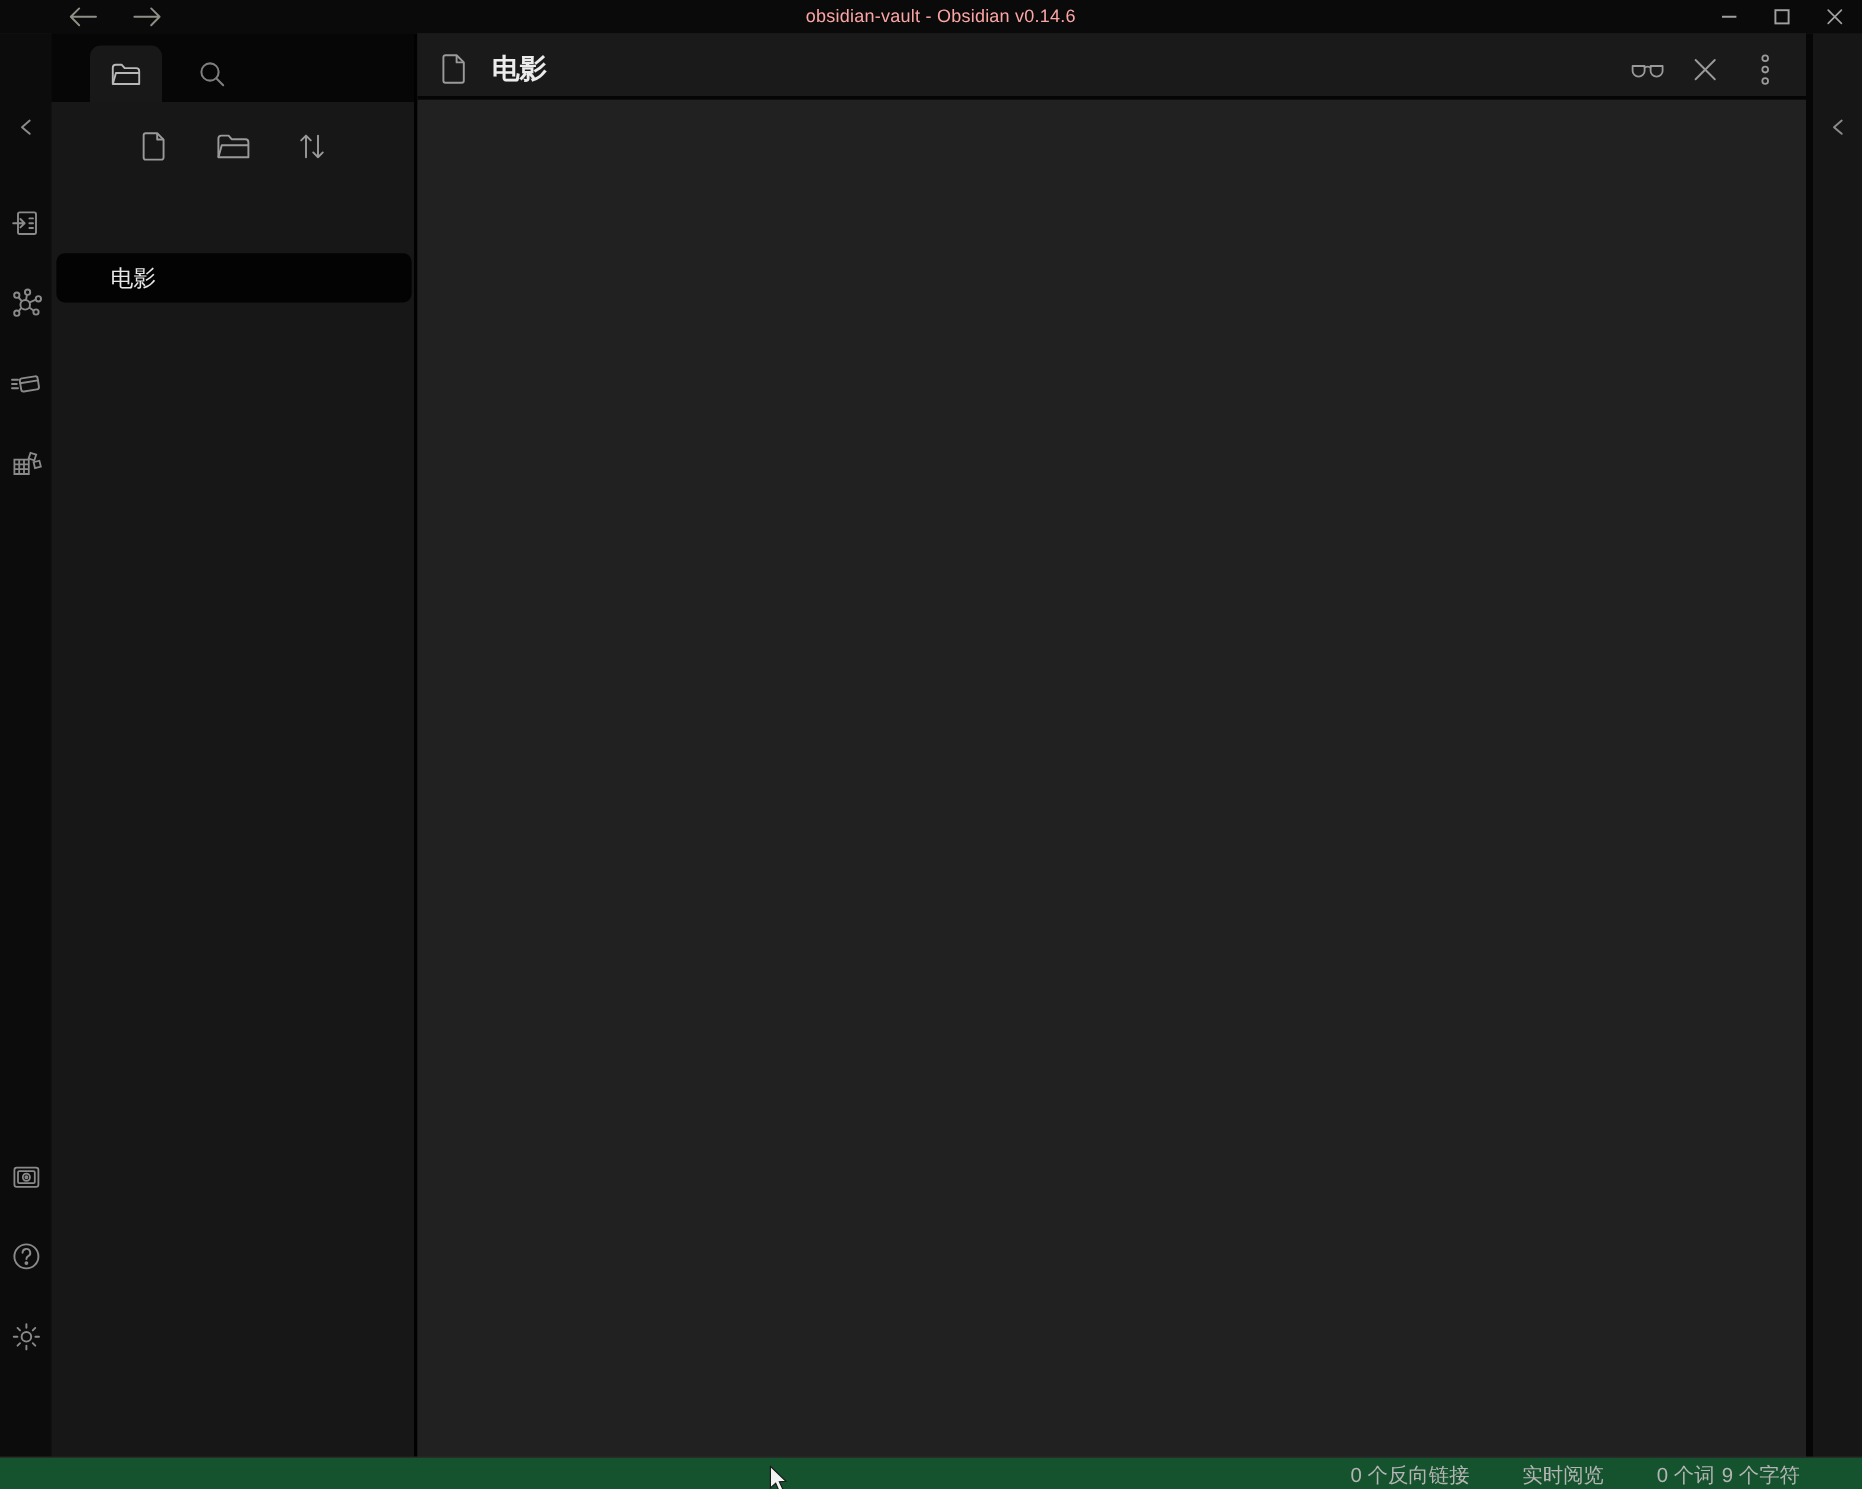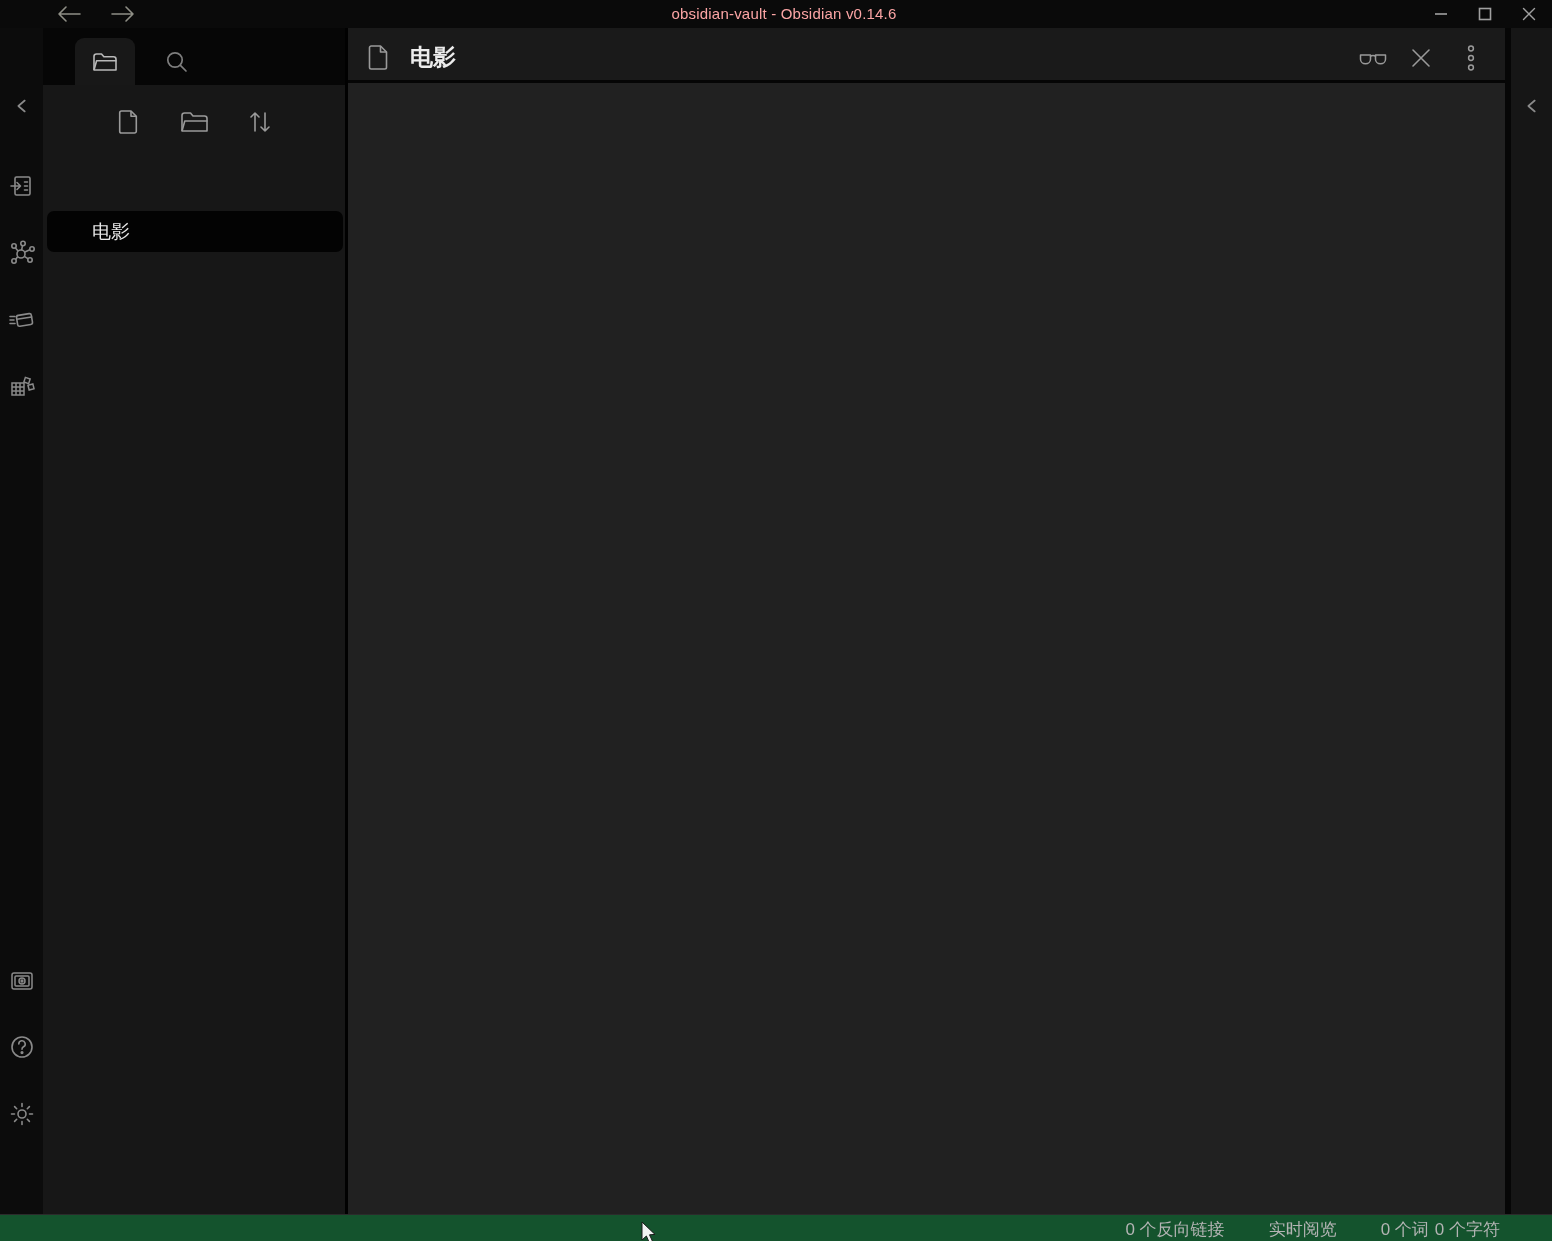--- a/index.html
+++ b/index.html
@@ -302,21 +302,21 @@
         </svg>
     </span>
   </div>
 </div>
 
 <div id="statusbar" class="abs">
   <span class="status-item">0 个反向链接</span>
   <span class="status-item">实时阅览</span>
   <span id="status-counts">
     <span class="status-item">0 个词</span>
-    <span class="status-item">0 个字符</span>
+    <span class="status-item">9 个字符</span>
   </span>
 </div>
 
 <div id="cursor" class="abs">
   <svg width="18" height="24" viewBox="0 0 18 24">
       <polygon points="1,1 1,19 5.4,15 8.2,21.5 11.4,20 8.5,13.8 14,13.4" fill="#f2f2f2" stroke="#1a1a1a" stroke-width="1"></polygon>
     </svg>
 </div>
 
 </body></html>

